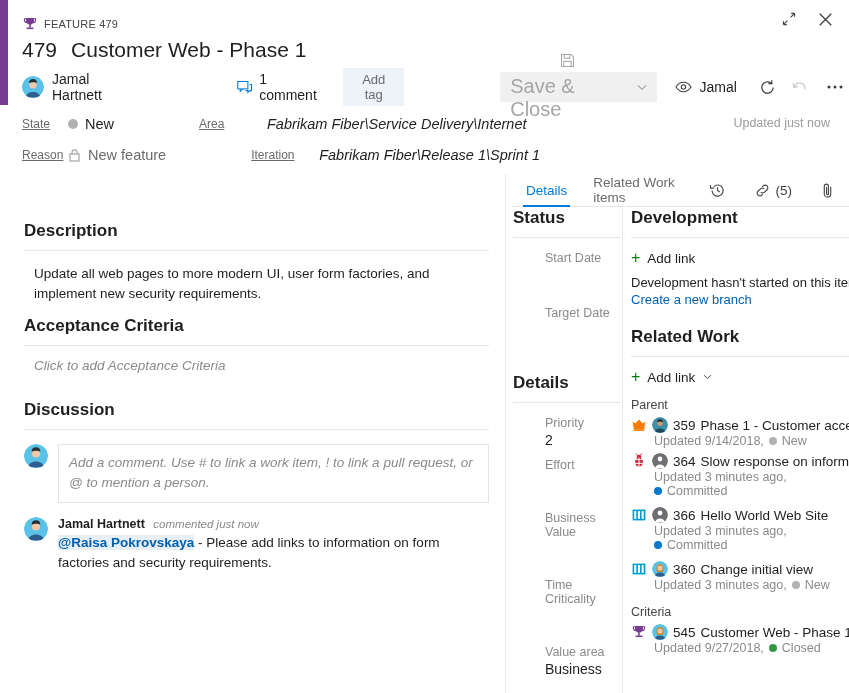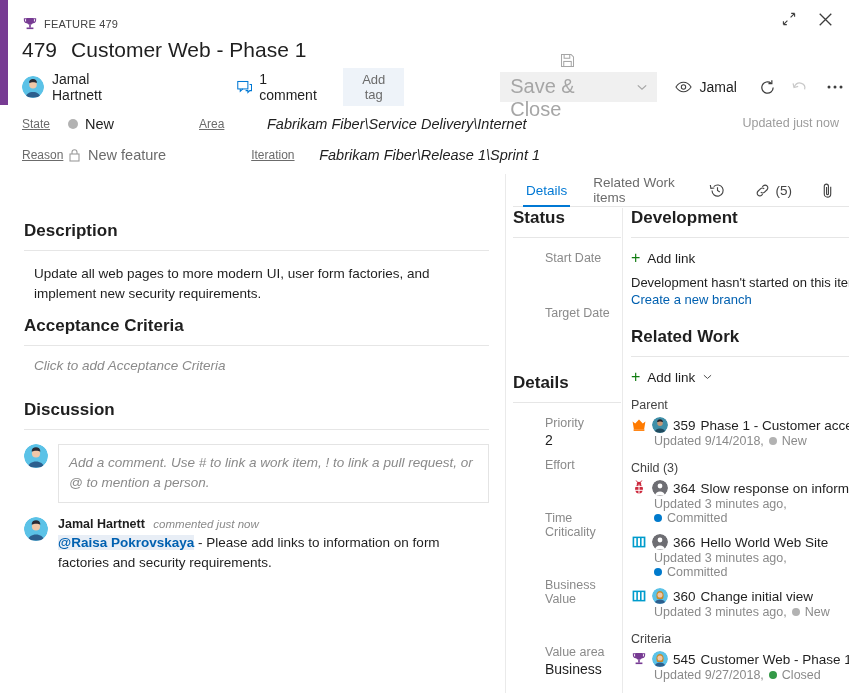--- a/index.html
+++ b/index.html
@@ -62,21 +62,21 @@
     margin-left: 18px; display: flex; align-items: center; gap: 7px;
     font-size: 14px; color: #1f1f1f; cursor: pointer;
   }
   .icon-btn {
     width: 30px; height: 30px; display: flex; align-items: center; justify-content: center;
     cursor: pointer; color: #3d3d3d;
   }
   .icon-btn.dim { color: #c9c9c9; }
 
   
-  .fields { position: absolute; left: 8px; top: 108px; right: 0; height: 62px; }
+  .fields { position: absolute; left: 8px; top: 108px; right: 9px; height: 62px; }
   .field-line { display: flex; align-items: center; height: 31px; }
   .fl-label {
     width: 60px; padding-left: 14px; font-size: 12px; color: #6b6b6b;
   }
   .fl-label u { text-decoration: underline; }
   .fl-value { font-size: 14.5px; display: flex; align-items: center; gap: 7px; }
   .fl-value.muted { color: #6b6b6b; }
   .fl-label.area { width: 68px; padding-left: 0; margin-left: 85px; }
   .fl-value.path { color: #1f1f1f; font-size: 14.5px; font-style: italic; }
   .updated-stamp {
@@ -427,25 +427,25 @@
 
     <div class="mid-field">
       <div class="mid-label">Priority</div>
       <div class="mid-value">2</div>
     </div>
     <div class="mid-field" style="margin-top:7px">
       <div class="mid-label">Effort</div>
       <div class="mid-value empty"></div>
     </div>
     <div class="mid-field" style="margin-top:18px">
+      <div class="mid-label">Business Value</div>
+      <div class="mid-value empty"></div>
+    </div>
+    <div class="mid-field" style="margin-top:18px">
       <div class="mid-label">Time Criticality</div>
-      <div class="mid-value empty"></div>
-    </div>
-    <div class="mid-field" style="margin-top:18px">
-      <div class="mid-label">Business Value</div>
       <div class="mid-value empty"></div>
     </div>
     <div class="mid-field" style="margin-top:18px">
       <div class="mid-label">Value area</div>
       <div class="mid-value">Business</div>
     </div>
   </div>
 
   <div class="right-col">
 
@@ -482,21 +482,20 @@
       </div>
       <div class="rel-line2">
         <span>Updated 9/14/2018,</span>
         <span class="rel-state">
           <span class="state-dot" style="width:8px;height:8px"></span>
           <span>New</span>
         </span>
       </div>
     </div>
 
-    <div class="rel-group-label">Child (3)</div>
 
     <div class="rel-item">
       <div class="rel-line1">
         <svg class="wi-ico" viewBox="0 0 16 16">
             <use href="#sym-bug"></use>
           </svg>
         <svg class="avatar sm" viewBox="0 0 24 24">
             <use href="#sym-avatar-generic"></use>
           </svg>
         <span class="rel-id">364</span>

